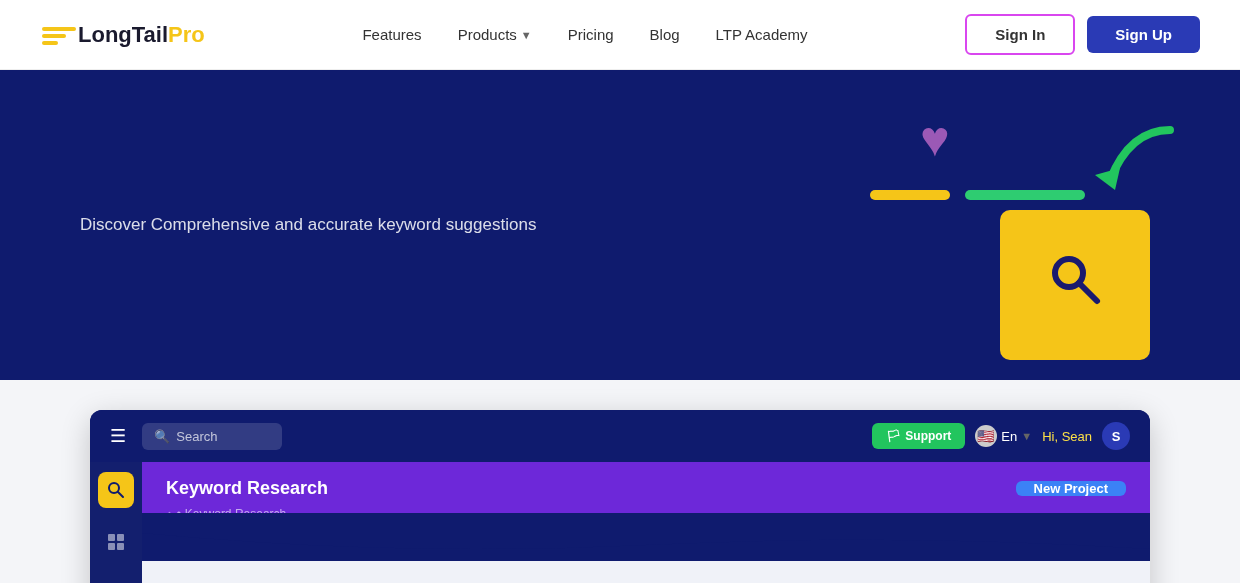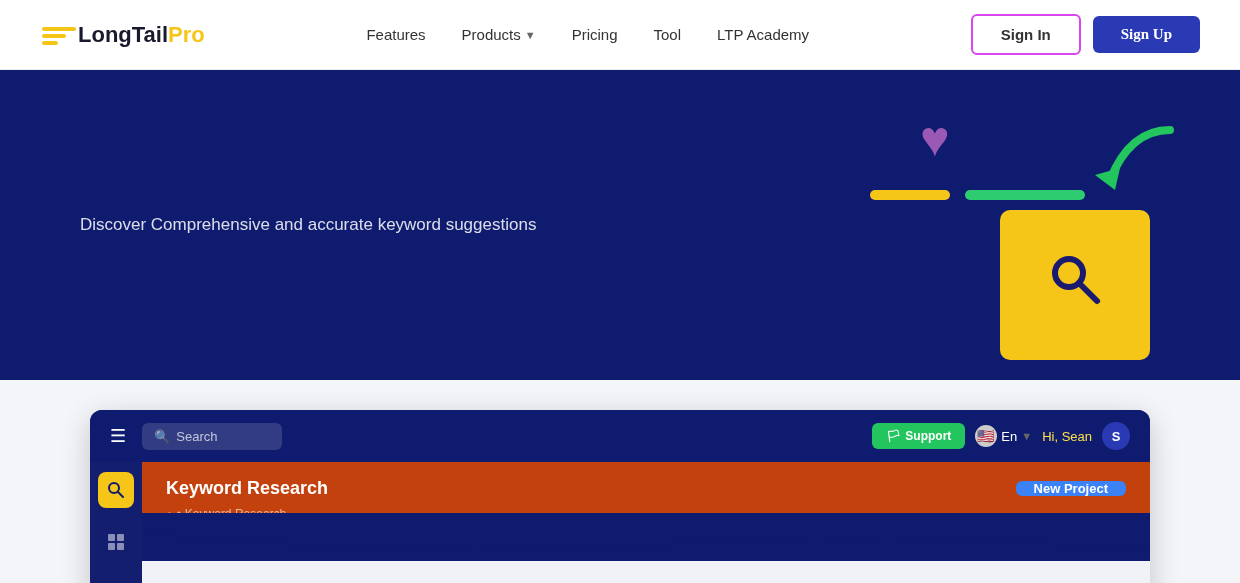--- a/index.html
+++ b/index.html
@@ -22,21 +22,20 @@
     .nav-buttons { display: flex; align-items: center; gap: 12px; }
     .btn-signin {
       padding: 10px 28px; border: 2px solid #d946ef; border-radius: 6px;
       background: transparent; color: #333; font-size: 15px; font-weight: 600;
       cursor: pointer;
     }
     .btn-signup {
       padding: 10px 28px; border: none; border-radius: 6px;
       background: #2a3ab5; color: #fff; font-size: 15px; font-weight: 600;
       cursor: pointer;
-      font-family: Liberation Serif, serif;
     }
 
     
     .hero {
       background: #0f1b6e;
       min-height: 310px;
       display: flex; align-items: center;
       padding: 40px 80px;
       position: relative; overflow: hidden;
     }
@@ -137,21 +136,21 @@
     .sidebar-icon {
       width: 36px; height: 36px; border-radius: 8px;
       display: flex; align-items: center; justify-content: center;
       cursor: pointer; color: rgba(255,255,255,0.6); font-size: 16px;
     }
     .sidebar-icon.active { background: #f5c518; color: #0f1b6e; }
 
     .app-main { flex: 1; }
     
     .app-subheader {
-      background: #c2410c;
+      background: #6d28d9;
       padding: 16px 24px 0 24px;
       position: relative;
     }
     .app-subheader::after {
       content: '';
       position: absolute; bottom: 0; left: 0; right: 0;
       height: 20px;
       background: #0f1b6e;
       border-radius: 0 0 0 0;
     }
@@ -194,21 +193,21 @@
     </span>
   </div>
 
   <div class="nav-links">
     <a class="nav-link">Features</a>
     <a class="nav-link nav-link-products">
       <span>Products</span>
       <span class="chevron">▼</span>
     </a>
     <a class="nav-link">Pricing</a>
-    <a class="nav-link">Tool</a>
+    <a class="nav-link">Blog</a>
     <a class="nav-link">LTP Academy</a>
   </div>
 
   <div class="nav-buttons">
     <button class="btn-signin">Sign In</button>
     <button class="btn-signup">Sign Up</button>
   </div>
 </nav>
 
 <section class="hero">

